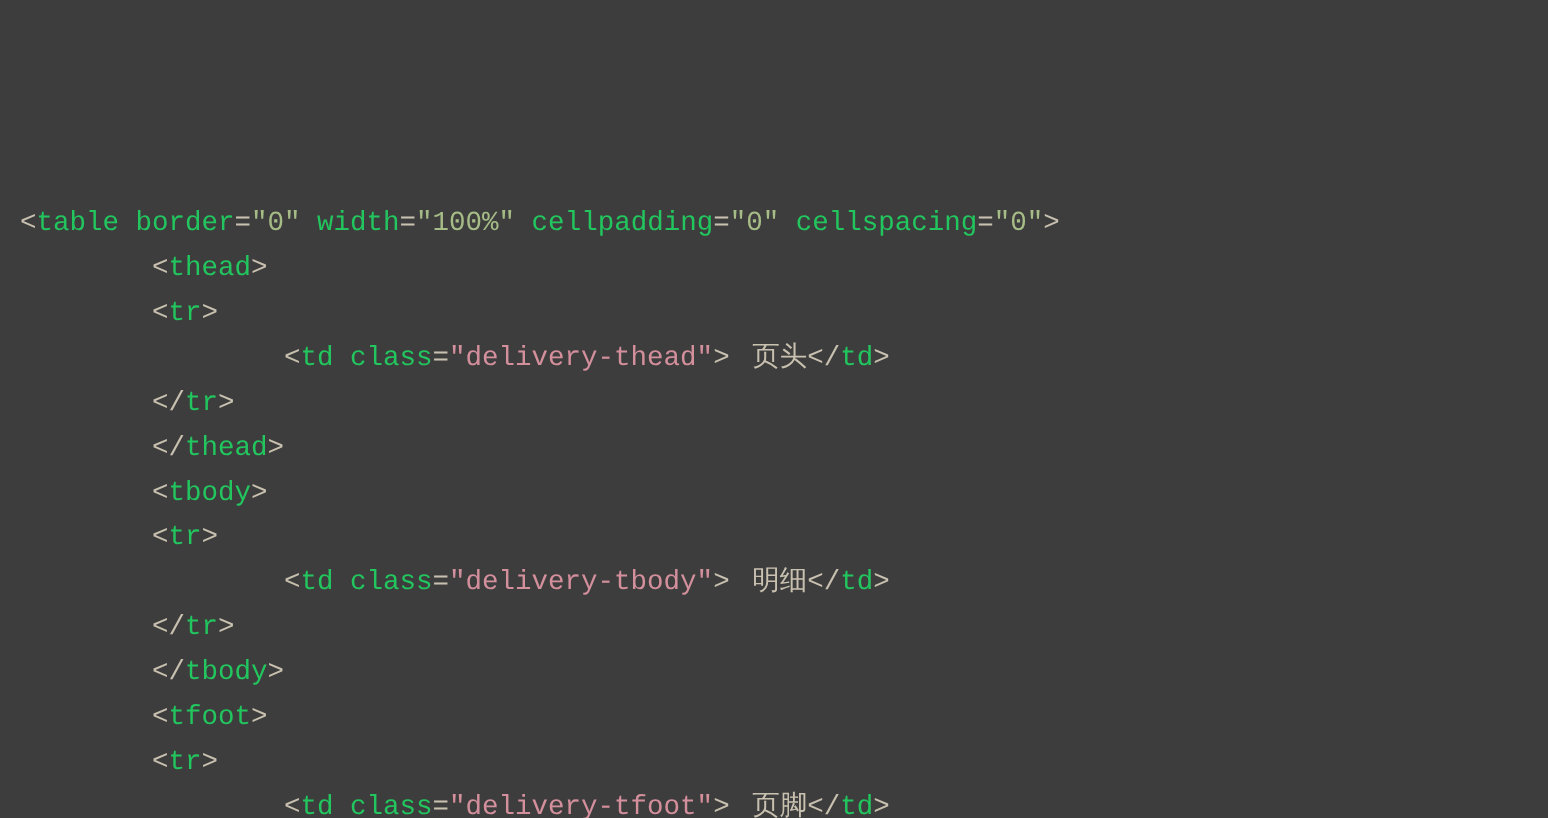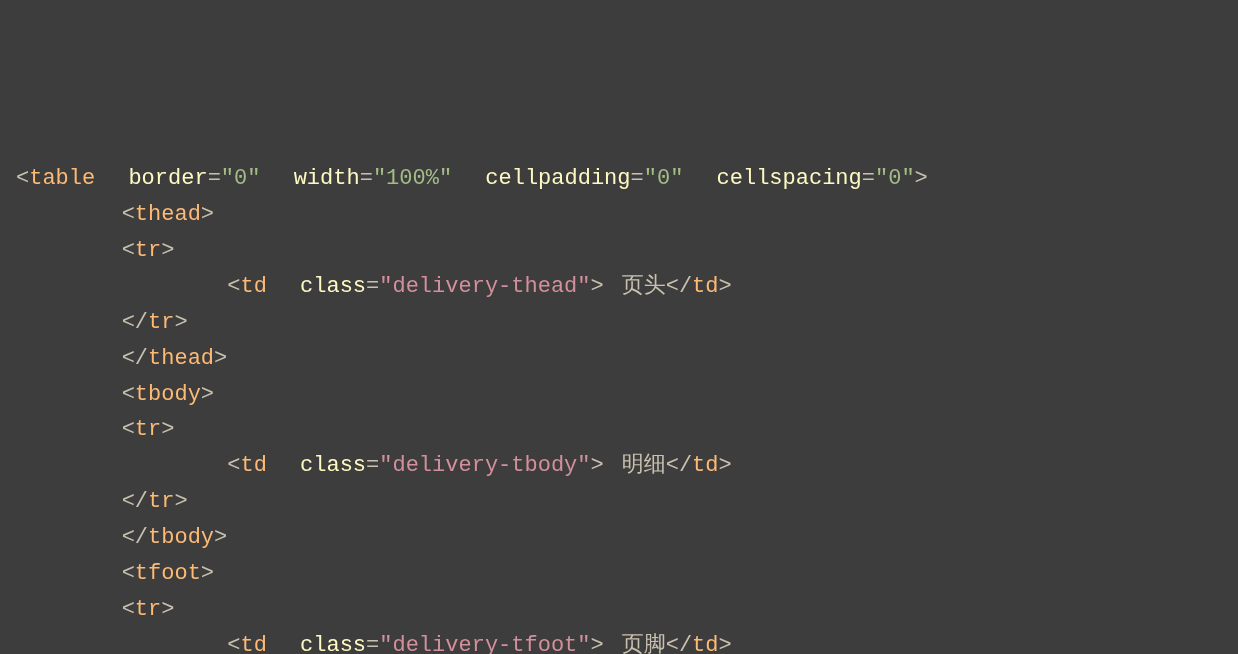--- a/index.html
+++ b/index.html
@@ -14,25 +14,24 @@
       line-height: 1.63;
       color: #c9c1b0;
       padding: 18px 16px;
       white-space: pre;
       overflow-x: auto;
     }
     .punct {
       color: #c9c1b0;
     }
     .tag {
-      color: #fdba74;
+      color: #22c55e;
     }
     .attr-name {
-      color: #fef9c3;
-      margin-left: 20px;
+      color: #22c55e;
     }
     .attr-value {
       color: #a6bc87;
     }
     .class-value {
       color: #d38f9c;
     }
     .text-content {
       color: #c9c1b0;
       margin-left: 18px;

